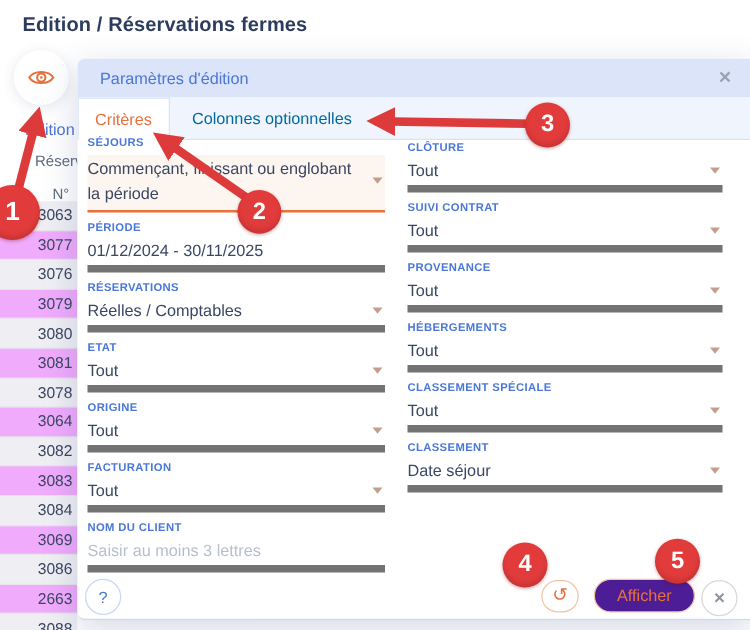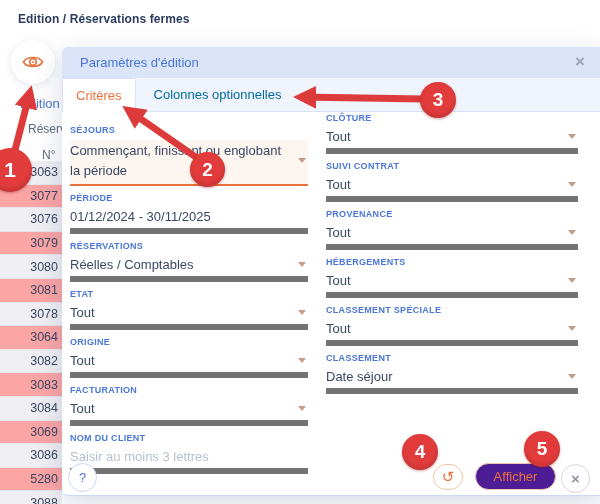--- a/index.html
+++ b/index.html
@@ -5,41 +5,41 @@
   * { margin:0; padding:0; box-sizing:border-box; }
   html,body { width:600px; height:504px; }
   body {
     font-family:"Liberation Sans", sans-serif;
     background:#fff; position:relative; overflow:hidden;
     color:#3a4763;
   }
   
   .page-title {
     position:absolute; left:18px; top:12px;
-    font-size:12px; font-weight:700; color:#2d3c5e; letter-spacing:.1px;
+    font-size:16px; font-weight:700; color:#2d3c5e; letter-spacing:.1px;
   }
   .eye-btn {
     position:absolute; left:11px; top:40px; width:44px; height:44px;
     background:#fff; border-radius:50%;
     box-shadow:0 2px 10px rgba(40,60,110,.12);
     display:flex; align-items:center; justify-content:center;
     cursor:pointer; z-index:2;
   }
   .bg-strip {
     position:absolute; left:0; top:90px; width:62px; height:414px;
     overflow:hidden; z-index:1;
   }
   .bg-edition { position:absolute; left:20px; top:6px; font-size:13px; color:#4a77d8; white-space:nowrap; }
   .bg-col1 { position:absolute; left:28px; top:32px; font-size:12px; color:#5e6a7e; white-space:nowrap; }
   .bg-col2 { position:absolute; left:42px; top:58px; font-size:12px; color:#5e6a7e; white-space:nowrap; }
   .bg-rows { position:absolute; left:0; top:71px; width:62px; }
   .trow {
     height:23.6px; font-size:12.5px; color:#3a4660;
     display:flex; align-items:center; justify-content:flex-end;
-    padding-right:4px; border-bottom:1px solid #e6e6ea; background:#fca5a5;
+    padding-right:4px; border-bottom:1px solid #e6e6ea; background:#f0abfc;
   }
   .trow:nth-child(odd) { background:#efeff3; }
 
   
   .modal {
     position:absolute; left:62px; top:47px; width:540px; height:449px;
     background:#fff; border-radius:6px 0 0 6px;
     box-shadow:0 8px 28px rgba(50,70,130,.20);
     border-bottom:1px solid #ccd9f0;
     z-index:3;
@@ -61,21 +61,21 @@
   .tab {
     font-size:13px; display:flex; align-items:center; padding:0 18px;
     color:#0369a1; cursor:pointer;
   }
   .tab.active {
     background:#fff; color:#e8713c; padding:0 13px;
     border:1px solid #d9e2f6; border-bottom:none; margin-bottom:-1px;
   }
   
   .col { position:absolute; }
-  .col-left  { left:8px;  top:78px; width:238px; }
+  .col-left  { left:8px;  top:62px; width:238px; }
   .col-right { left:264px; top:66px; width:252px; }
   .field { margin-bottom:7px; }
   .flabel {
     font-size:9px; font-weight:700; color:#4a77d8;
     letter-spacing:.3px; margin-bottom:4px; height:11px; line-height:11px;
   }
   .fvalue {
     min-height:26px; border-bottom:6px solid #737373;
     font-size:13px; color:#3a4763;
     display:flex; align-items:center; justify-content:space-between;
@@ -160,21 +160,21 @@
     <div class="trow">3079</div>
     <div class="trow">3080</div>
     <div class="trow">3081</div>
     <div class="trow">3078</div>
     <div class="trow">3064</div>
     <div class="trow">3082</div>
     <div class="trow">3083</div>
     <div class="trow">3084</div>
     <div class="trow">3069</div>
     <div class="trow">3086</div>
-    <div class="trow">5280</div>
+    <div class="trow">2663</div>
     <div class="trow">3088</div>
   </div>
 </div>
 
 <div class="modal">
   <div class="m-header">
     <span class="m-title">Paramètres d'édition</span>
     <span class="m-close">×</span>
   </div>
 

